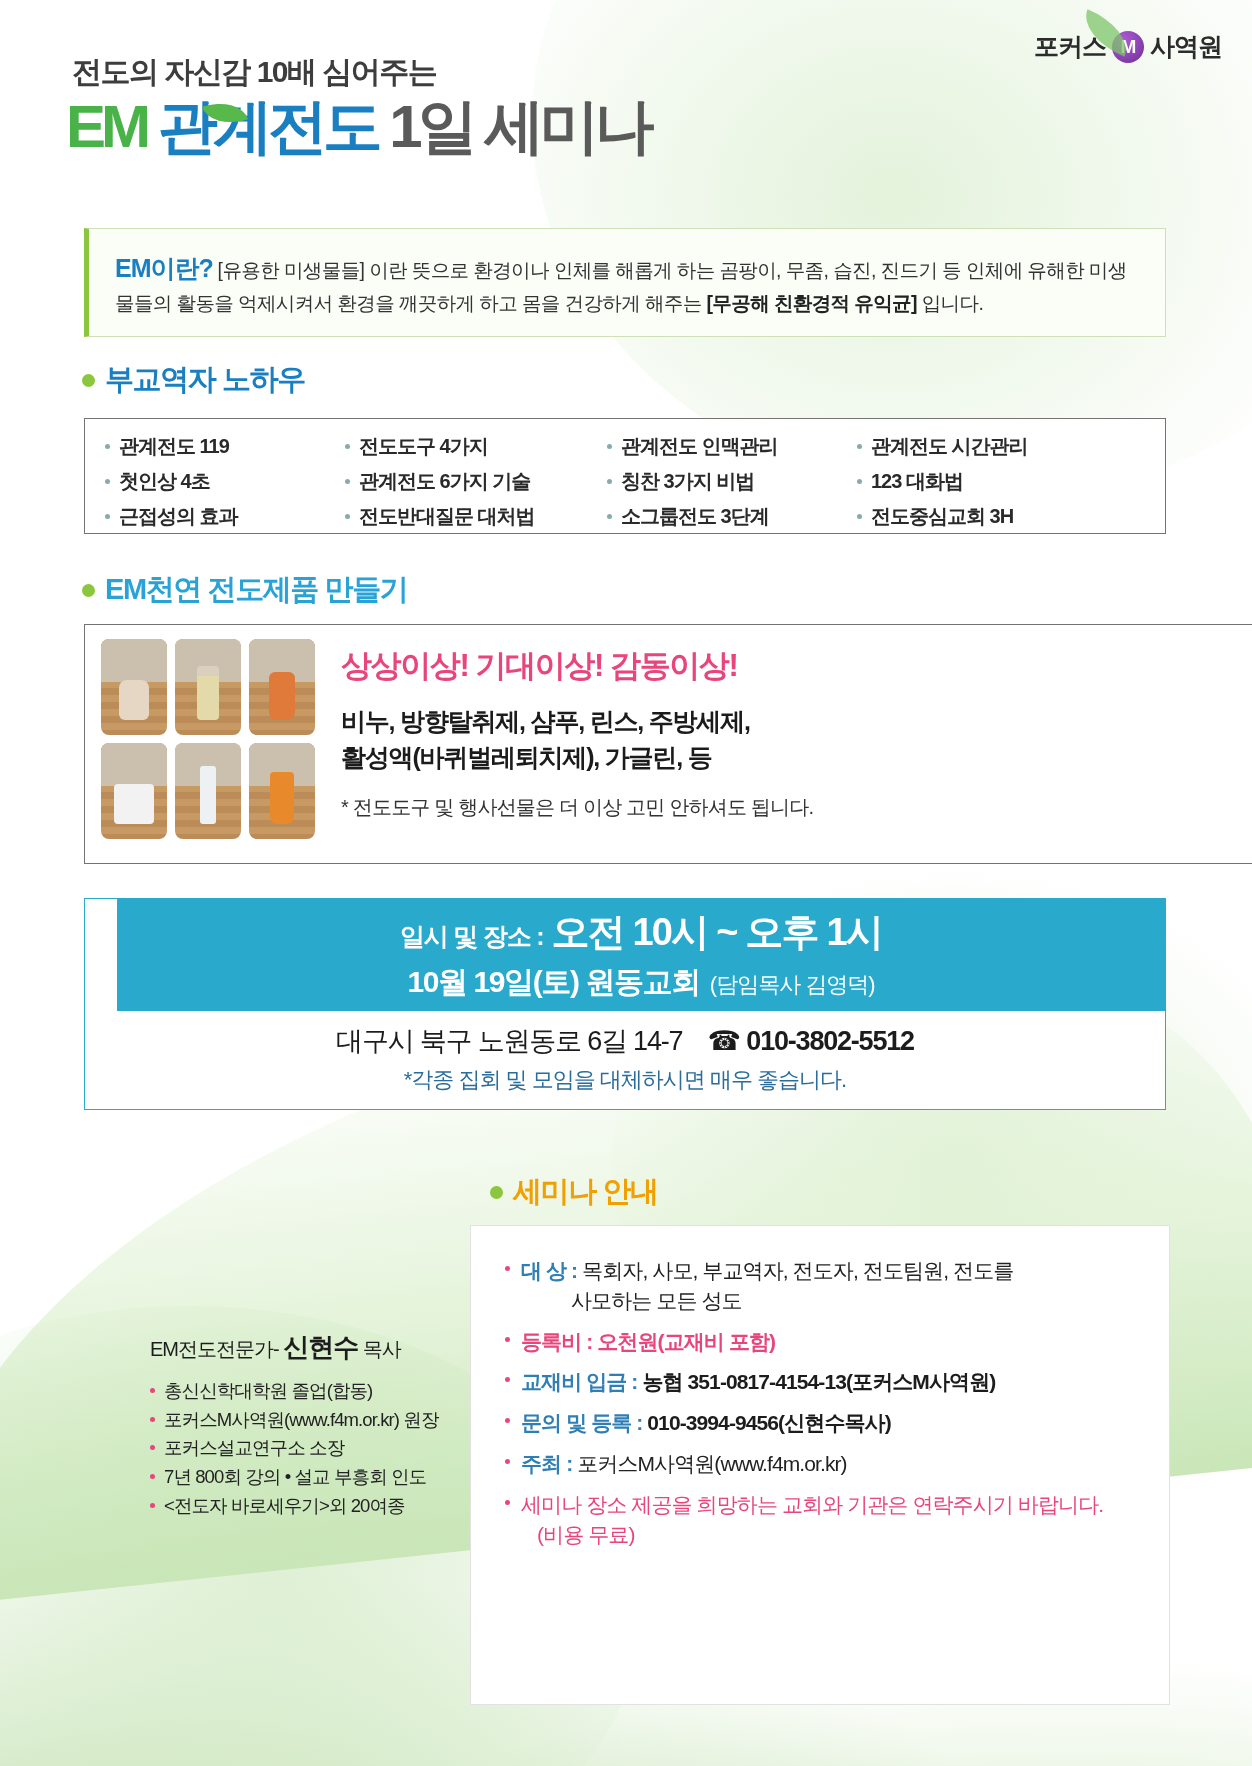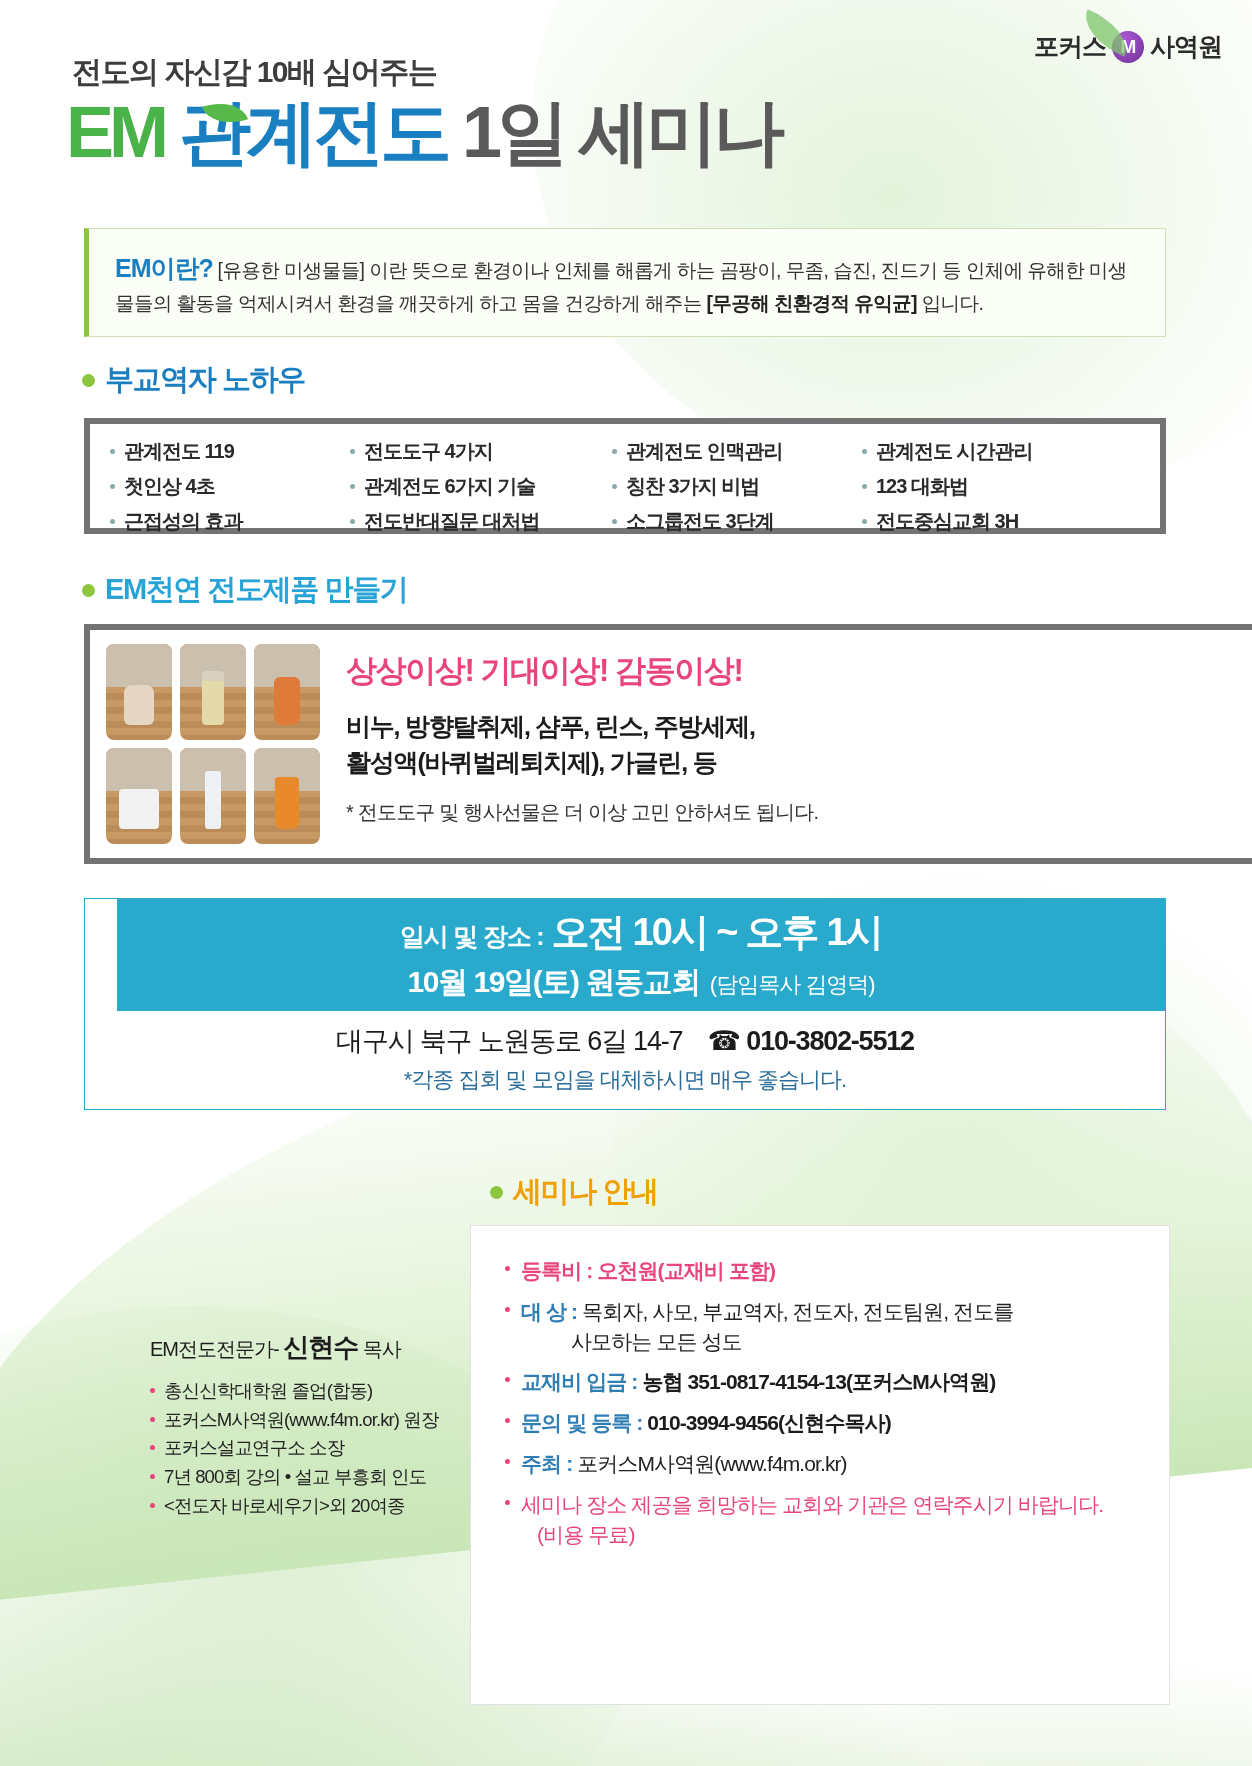--- a/index.html
+++ b/index.html
@@ -57,21 +57,21 @@
     display:flex; align-items:center; justify-content:center;
   }
 
   .tagline {
     position:absolute; left:72px; top:52px;
     font-size:30px; font-weight:bold; color:#3d3d3d; letter-spacing:-1.5px;
   }
   .title {
     position:absolute; left:66px; top:95px; width:1120px;
     white-space:nowrap;
-    font-size:72px; font-weight:bold; letter-spacing:-5px; line-height:1.05;
+    font-size:60px; font-weight:bold; letter-spacing:-5px; line-height:1.05;
   }
   .t-em { color:#49b349; }
   .t-mid { color:#1a7fc1; }
   .t-end { color:#5a5a5a; }
   .leaf {
     position:absolute; left:205px; top:100px; width:40px; height:26px;
     background:#58b94b; border-radius: 0 100% 0 100%;
     transform: rotate(-18deg);
   }
   .leaf2 {
@@ -94,21 +94,21 @@
     position:absolute; display:flex; align-items:center; gap:10px;
     font-size:29px; font-weight:bold; letter-spacing:-1.4px;
   }
   .sec-h .dot { width:13px; height:13px; border-radius:50%; background:#8cc63f; display:inline-block; }
   .sec-h.blue { color:#1a7fc1; }
   .sec-h.blue2 { color:#29a3d6; }
   .sec-h.orange { color:#f0a000; }
 
   
   .box {
-    position:absolute; border:6px solid #737373; background:#ffffff;
+    position:absolute; border:1px solid #737373; background:#ffffff;
   }
   #knowhow { left:84px; top:418px; width:1082px; height:116px; padding:14px 20px; }
   .kh-grid { display:grid; grid-template-columns: 240px 262px 250px auto; row-gap:8px; }
   .kh-item {
     font-size:20px; font-weight:bold; color:#2a2a2a; letter-spacing:-1px;
     padding-left:14px; position:relative;
   }
   .kh-item:before {
     content:""; position:absolute; left:0; top:11px;
     width:5px; height:5px; background:#8aa; border-radius:50%;
@@ -303,25 +303,25 @@
     </div>
   </div>
 
   <div class="sec-h orange" style="left:490px; top:1172px;">
     <span class="dot"></span>
     <span>세미나 안내</span>
   </div>
 
   <div id="infobox">
     <div class="inf-item">
-      <span class="inf-k pink">등록비 : </span><span class="inf-v-b">오천원(교재비 포함)</span>
-    </div>
-    <div class="inf-item">
       <span class="inf-k">대 상 : </span><span>목회자, 사모, 부교역자, 전도자, 전도팀원, 전도를</span>
       <div class="inf-indent">사모하는 모든 성도</div>
+    </div>
+    <div class="inf-item">
+      <span class="inf-k pink">등록비 : </span><span class="inf-v-b">오천원(교재비 포함)</span>
     </div>
     <div class="inf-item">
       <span class="inf-k">교재비 입금 : </span><span class="inf-v-d">농협 351-0817-4154-13(포커스M사역원)</span>
     </div>
     <div class="inf-item">
       <span class="inf-k">문의 및 등록 : </span><span class="inf-v-d">010-3994-9456(신현수목사)</span>
     </div>
     <div class="inf-item">
       <span class="inf-k">주최 : </span><span>포커스M사역원(www.f4m.or.kr)</span>
     </div>

